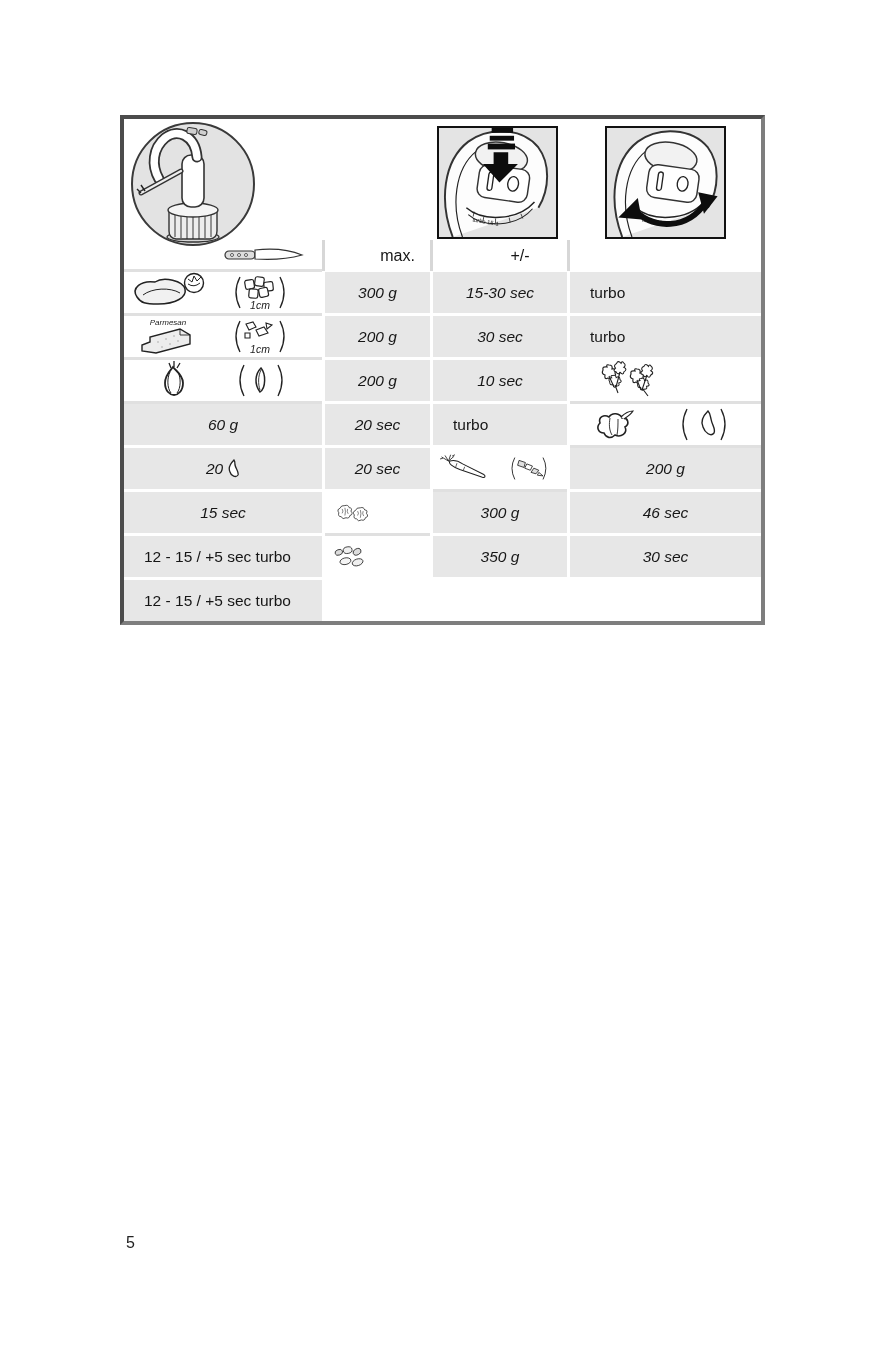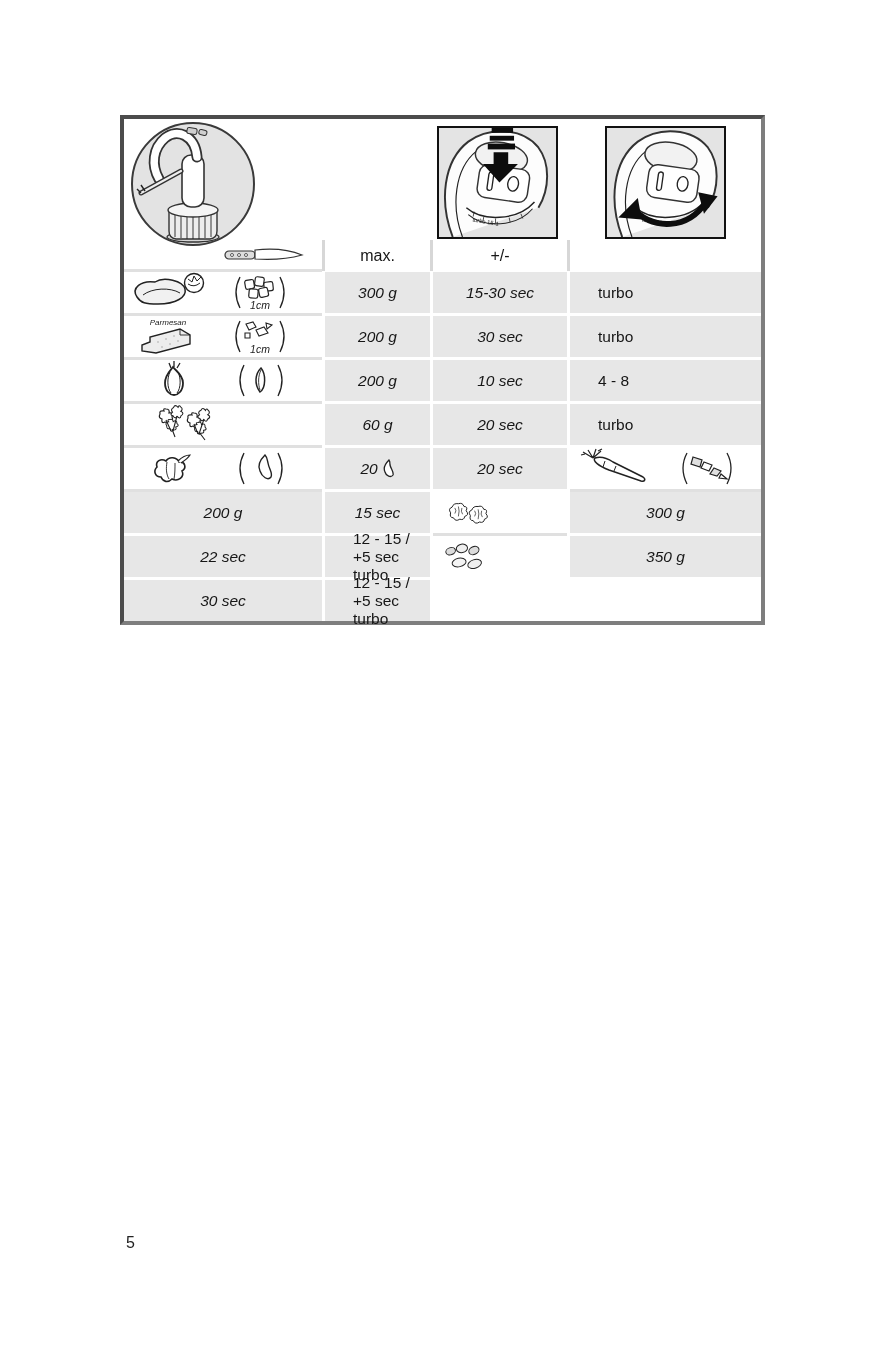--- a/index.html
+++ b/index.html
@@ -9,34 +9,34 @@
          border:4px solid #595959;border-top-color:#4c4c4c;border-left-color:#4c4c4c;
          border-bottom-color:#7e7e7e;border-right-color:#7e7e7e;}
   .abs{position:absolute;}
   svg{display:block;}
   
   .dial-frame{position:absolute;top:7px;width:121px;height:113px;border:2px solid #111;background:#e4e4e4;box-sizing:border-box;}
   .dial-frame.a{left:313px;}
   .dial-frame.b{left:481px;}
   
   .hdr{position:absolute;top:122px;height:30px;display:flex;align-items:center;justify-content:center;
-       font-size:16px;color:#161616;}
+       font-size:16px;color:#161616;padding-left:20px;}
   .hdr.max{left:201px;width:105px;}
   .hdr.time{left:309px;width:134px;}
   .hdiv{position:absolute;top:121px;width:3px;height:31px;background:#d7d7d7;}
   
   .grid{position:absolute;left:0;top:153px;width:637px;display:grid;
         grid-template-columns:198px 105px 134px 191px;grid-auto-rows:41px;gap:3px;}
   .cell{display:flex;align-items:center;justify-content:center;font-size:15.5px;color:#161616;}
   .c-icon{background:#fff;position:relative;font-style:italic;}
   .c-icon::after{content:"";position:absolute;left:0;right:0;bottom:-3px;height:3px;background:#e0e0e0;}
   .c-icon.first::before{content:"";position:absolute;left:0;right:0;top:-3px;height:3px;background:#e0e0e0;}
   .c-icon.last::after{display:none;}
   .c-val{background:#e7e7e7;font-style:italic;}
-  .c-speed{background:#e7e7e7;justify-content:flex-start;padding-left:28px;box-sizing:border-box;}
+  .c-speed{background:#e7e7e7;justify-content:flex-start;padding-left:20px;box-sizing:border-box;}
   .maxflex{display:flex;align-items:center;gap:4px;}
   .pagenum{position:absolute;left:126px;top:1234px;font-size:16px;color:#222;}
   .stroke{fill:none;stroke:#222;}
 </style>
 </head>
 <body>
 
 <div class="sheet">
   <div class="panel">
 
@@ -172,21 +172,20 @@
           <path class="stroke" d="M43 8 L41 3 M46 7 L46 1 M49 8 L52 3" stroke-width="1.3"></path>
           <path class="stroke" d="M42 12 C39 18 39 28 43 33 M50 12 C53 18 53 28 49 33" stroke-width="1"></path>
           <path class="stroke" d="M116 5 Q108 20.5 116 36" stroke-width="1.3"></path>
           <path d="M133 8 C127 14 126 24 132 32 C138 28 138 14 133 8 Z" fill="#fff" stroke="#222" stroke-width="1.5"></path>
           <path class="stroke" d="M133 10 C130 16 130 24 132 30" stroke-width="0.9"></path>
           <path class="stroke" d="M150 5 Q158 20.5 150 36" stroke-width="1.3"></path>
         </svg>
       </div>
       <div class="cell c-val">200 g</div>
       <div class="cell c-val">10 sec</div>
-      <div class="cell c-speed">4 - 8</div>
 
       <div class="cell c-icon">
         <svg width="190" height="41" viewBox="0 0 190 41">
           <g fill="#fff" stroke="#222" stroke-width="1.2">
             <path transform="translate(38 12)" d="M0 -7 Q4 -7 3 -3 Q8 -4 6 1 Q8 5 3 4 Q3 8 -1 6 Q-5 8 -4 3 Q-8 2 -6 -2 Q-7 -6 -2 -5 Q-3 -8 0 -7 Z"></path>
             <path transform="translate(49 8) rotate(35) scale(0.9)" d="M0 -7 Q4 -7 3 -3 Q8 -4 6 1 Q8 5 3 4 Q3 8 -1 6 Q-5 8 -4 3 Q-8 2 -6 -2 Q-7 -6 -2 -5 Q-3 -8 0 -7 Z"></path>
             <path transform="translate(44 21) rotate(-25) scale(0.85)" d="M0 -7 Q4 -7 3 -3 Q8 -4 6 1 Q8 5 3 4 Q3 8 -1 6 Q-5 8 -4 3 Q-8 2 -6 -2 Q-7 -6 -2 -5 Q-3 -8 0 -7 Z"></path>
             <path transform="translate(66 16)" d="M0 -7 Q4 -7 3 -3 Q8 -4 6 1 Q8 5 3 4 Q3 8 -1 6 Q-5 8 -4 3 Q-8 2 -6 -2 Q-7 -6 -2 -5 Q-3 -8 0 -7 Z"></path>
             <path transform="translate(76 11) rotate(40) scale(0.9)" d="M0 -7 Q4 -7 3 -3 Q8 -4 6 1 Q8 5 3 4 Q3 8 -1 6 Q-5 8 -4 3 Q-8 2 -6 -2 Q-7 -6 -2 -5 Q-3 -8 0 -7 Z"></path>
             <path transform="translate(72 24) rotate(-20) scale(0.85)" d="M0 -7 Q4 -7 3 -3 Q8 -4 6 1 Q8 5 3 4 Q3 8 -1 6 Q-5 8 -4 3 Q-8 2 -6 -2 Q-7 -6 -2 -5 Q-3 -8 0 -7 Z"></path>
@@ -236,21 +235,21 @@
 
       <div class="cell c-icon">
         <svg width="190" height="41" viewBox="0 0 190 41">
           <path d="M36 8 Q42 6 44 12 Q50 12 47 18 Q52 24 45 26 Q44 32 38 30 Q32 34 29 28 Q23 28 25 21 Q21 15 27 13 Q29 7 36 8 Z" fill="#fff" stroke="#222" stroke-width="1.4"></path>
           <path class="stroke" d="M31 14 Q34 18 31 22 M36 12 Q38 18 36 26 M41 14 Q39 19 42 23" stroke-width="1"></path>
           <path d="M64 12 Q70 10 72 16 Q78 16 75 22 Q80 28 73 30 Q72 36 66 34 Q60 38 57 32 Q51 32 53 25 Q49 19 55 17 Q57 11 64 12 Z" fill="#fff" stroke="#222" stroke-width="1.4"></path>
           <path class="stroke" d="M59 18 Q62 22 59 26 M64 16 Q66 22 64 30 M69 18 Q67 23 70 27" stroke-width="1"></path>
         </svg>
       </div>
       <div class="cell c-val">300 g</div>
-      <div class="cell c-val">22 sec</div>
+      <div class="cell c-val">46 sec</div>
       <div class="cell c-speed">12 - 15 / +5 sec turbo</div>
 
       <div class="cell c-icon last">
         <svg width="190" height="41" viewBox="0 0 190 41">
           <g stroke="#222" stroke-width="1.4">
             <ellipse cx="25" cy="13" rx="7" ry="5" transform="rotate(-20 25 13)" fill="#dcdcdc"></ellipse>
             <ellipse cx="41" cy="9" rx="8" ry="6" transform="rotate(-10 41 9)" fill="#efefef"></ellipse>
             <ellipse cx="58" cy="12" rx="7.5" ry="5.5" transform="rotate(-25 58 12)" fill="#dcdcdc"></ellipse>
             <ellipse cx="37" cy="29" rx="10" ry="6" transform="rotate(-12 37 29)" fill="#f4f4f4"></ellipse>
             <ellipse cx="59" cy="31" rx="10" ry="6" transform="rotate(-18 59 31)" fill="#efefef"></ellipse>

